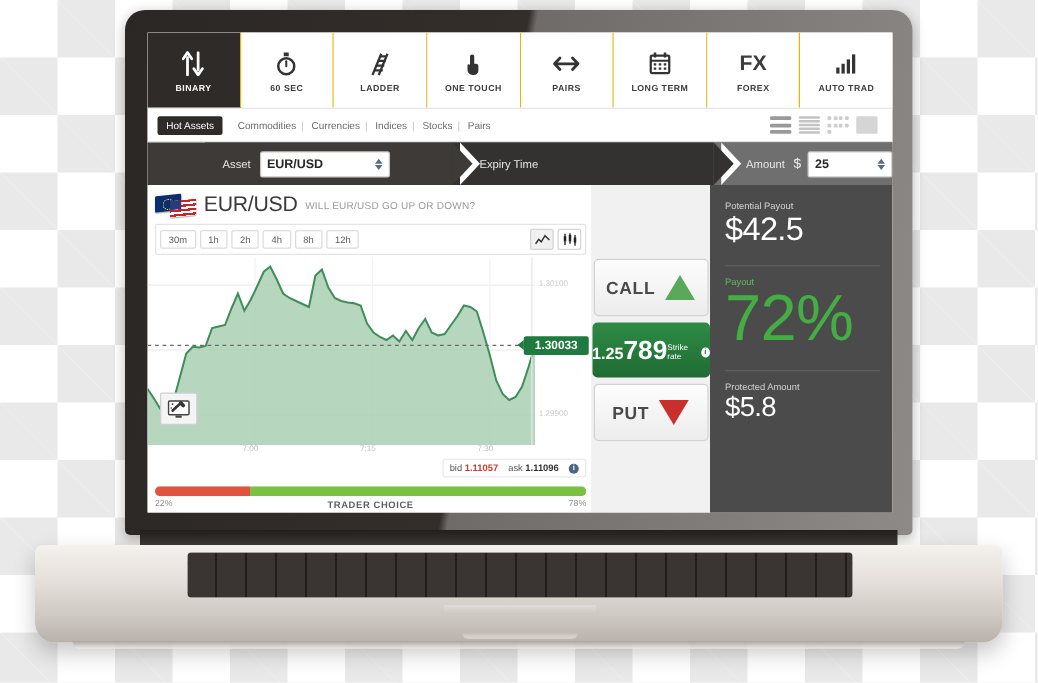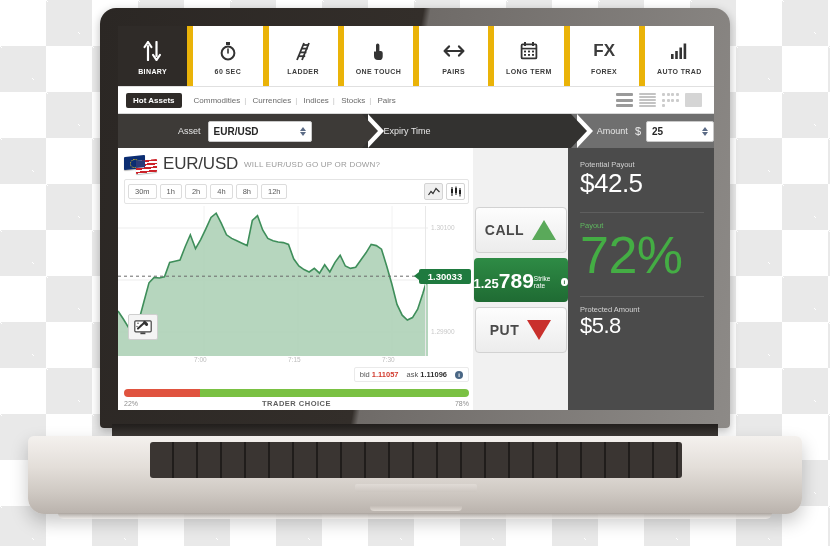--- a/index.html
+++ b/index.html
@@ -54,35 +54,35 @@
     background:linear-gradient(180deg,#c4bdb7,#ded8d2);border-radius:0 0 4px 4px;
   }
   .foot{
     position:absolute;left:58px;top:513px;width:714px;height:6px;
     background:linear-gradient(180deg,#a9a29c,#efece9);border-radius:0 0 10px 10px;opacity:.85;
   }
 
   
   .topnav{display:flex;height:60px;background:#ffffff;}
   .topnav .item{
-    flex:1;border-right:6px solid #eab308;
+    flex:1;border-right:1px solid #eab308;
     display:flex;flex-direction:column;align-items:center;justify-content:center;
     background:#fff;color:#3c3c3c;
   }
   .topnav .item:last-child{border-right:none;}
   .topnav .item.active{background:#2f2b28;color:#fff;}
   .topnav .ic{height:26px;display:flex;align-items:center;justify-content:center;font-size:19px;line-height:1;}
   .topnav .lb{font-size:7px;font-weight:bold;letter-spacing:.4px;margin-top:4px;white-space:nowrap;}
 
   
   .assetbar{
     height:26px;background:#fff;border-top:1px solid #e0e0e0;border-bottom:1px solid #d8d8d8;
     display:flex;align-items:center;padding:0 8px;
   }
-  .hot{background:#2f2b28;color:#fff;font-size:8px;font-weight:bold;padding:3px 7px;border-radius:2px;}
+  .hot{background:#2f2b28;color:#fff;font-size:8px;font-weight:normal;padding:3px 7px;border-radius:2px;}
   .atabs{font-size:8px;color:#6a6a6a;margin-left:10px;}
   .atabs span{padding:0 2px;}
   .sep{color:#c2c2c2;}
   .viewicons{margin-left:auto;display:flex;gap:6px;align-items:center;padding-right:4px;}
   .vi{width:17px;height:14px;display:flex;flex-direction:column;justify-content:space-between;}
   .vi i{display:block;background:#9a9a9a;border-radius:1px;}
   .vi.thick i{height:3px;}
   .vi.thin i{height:1.6px;background:#c3c3c3;}
   .vi.dots{flex-direction:row;flex-wrap:wrap;gap:1.5px;align-content:space-between;}
   .vi.dots i{width:3px;height:3px;background:#cccccc;}

